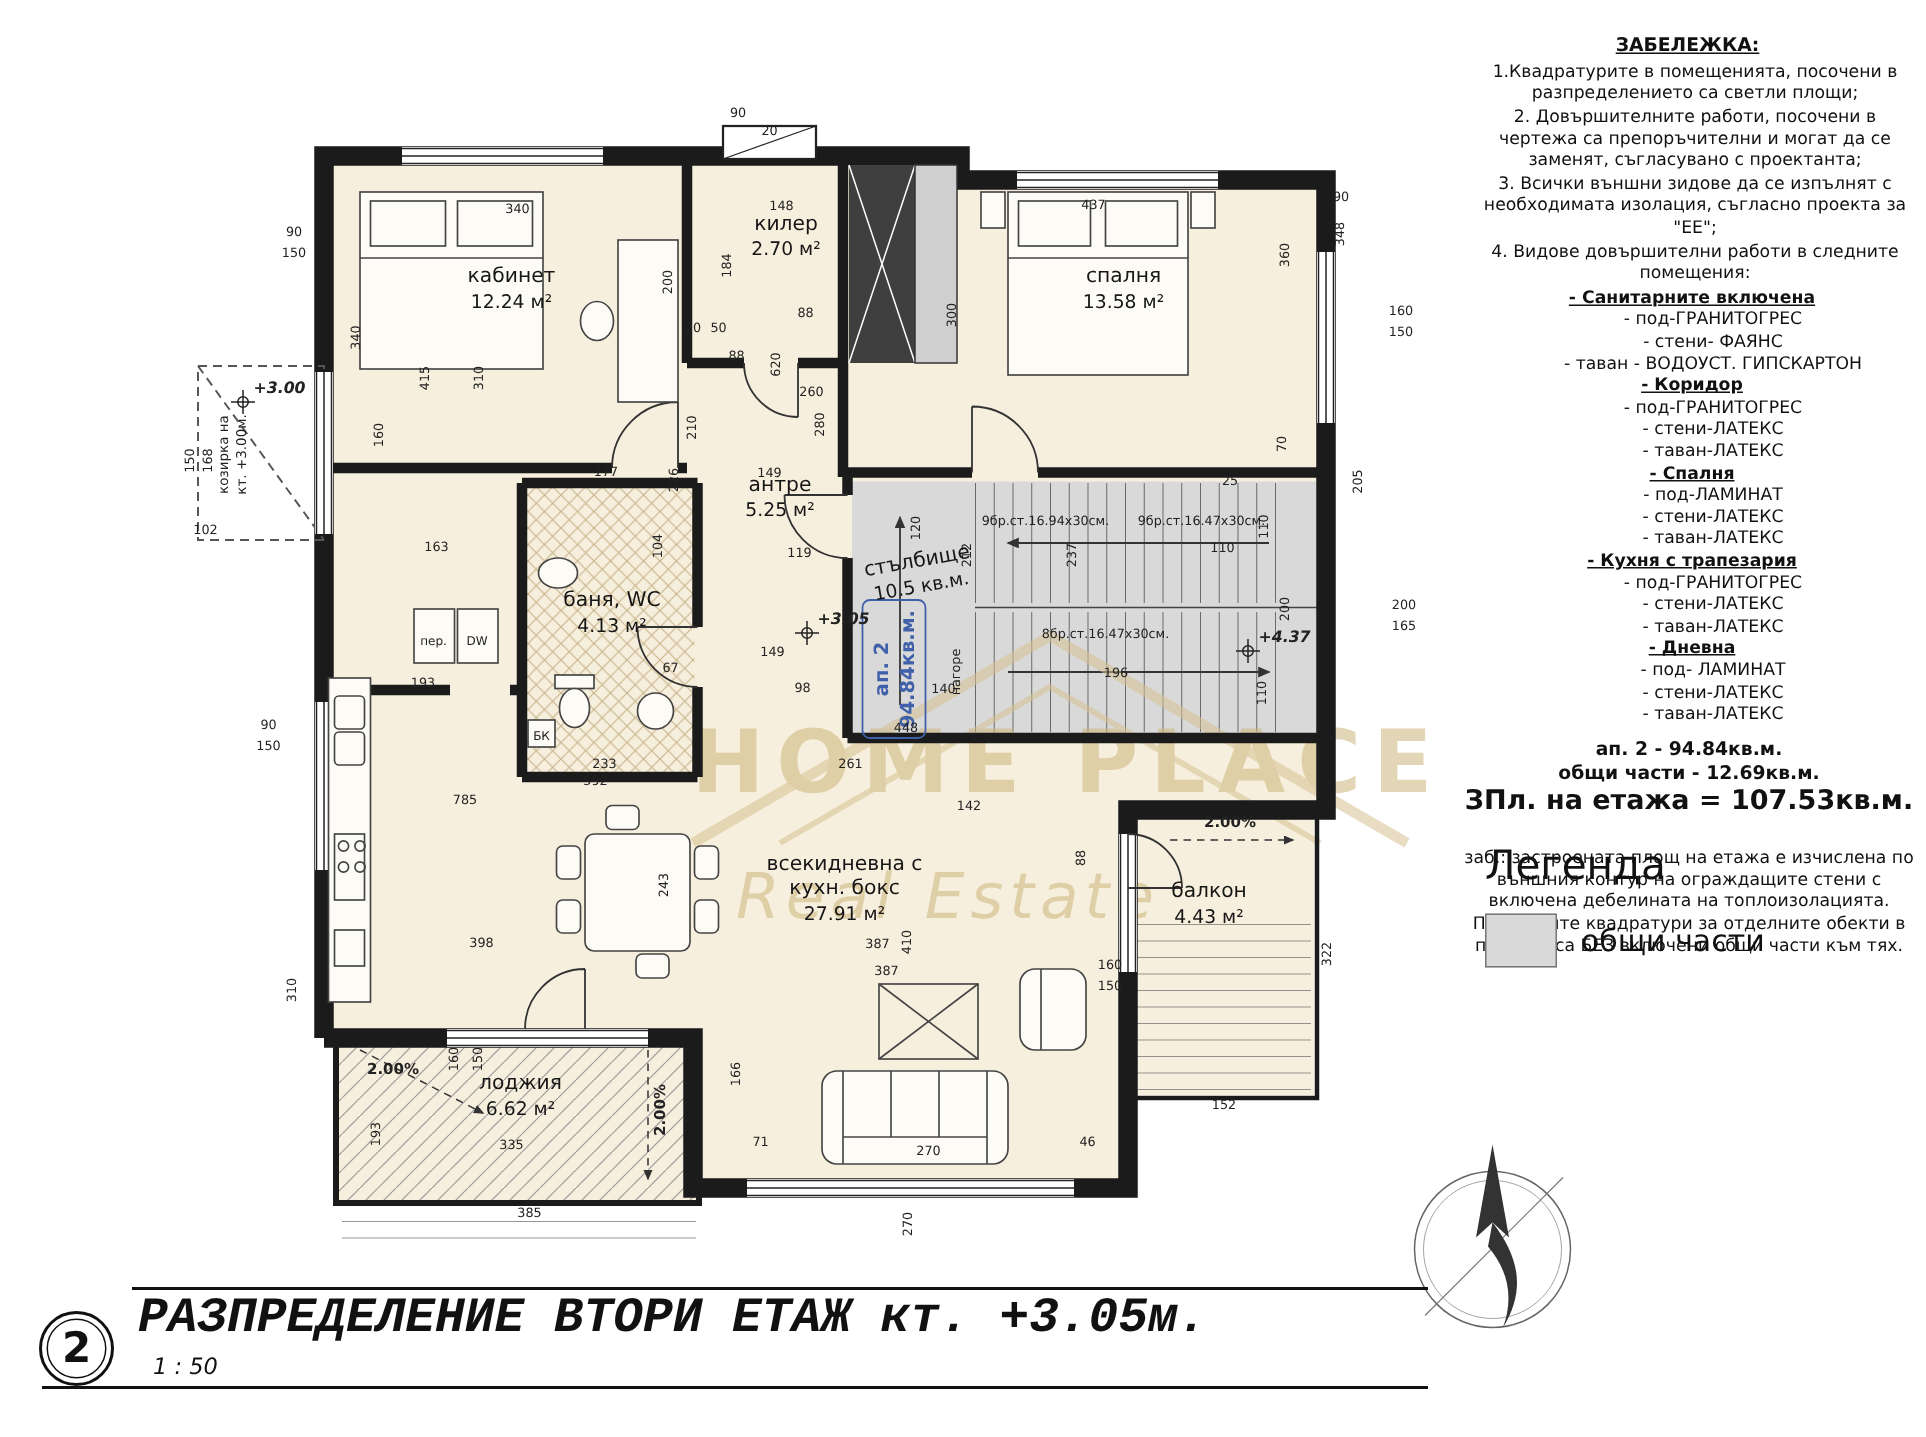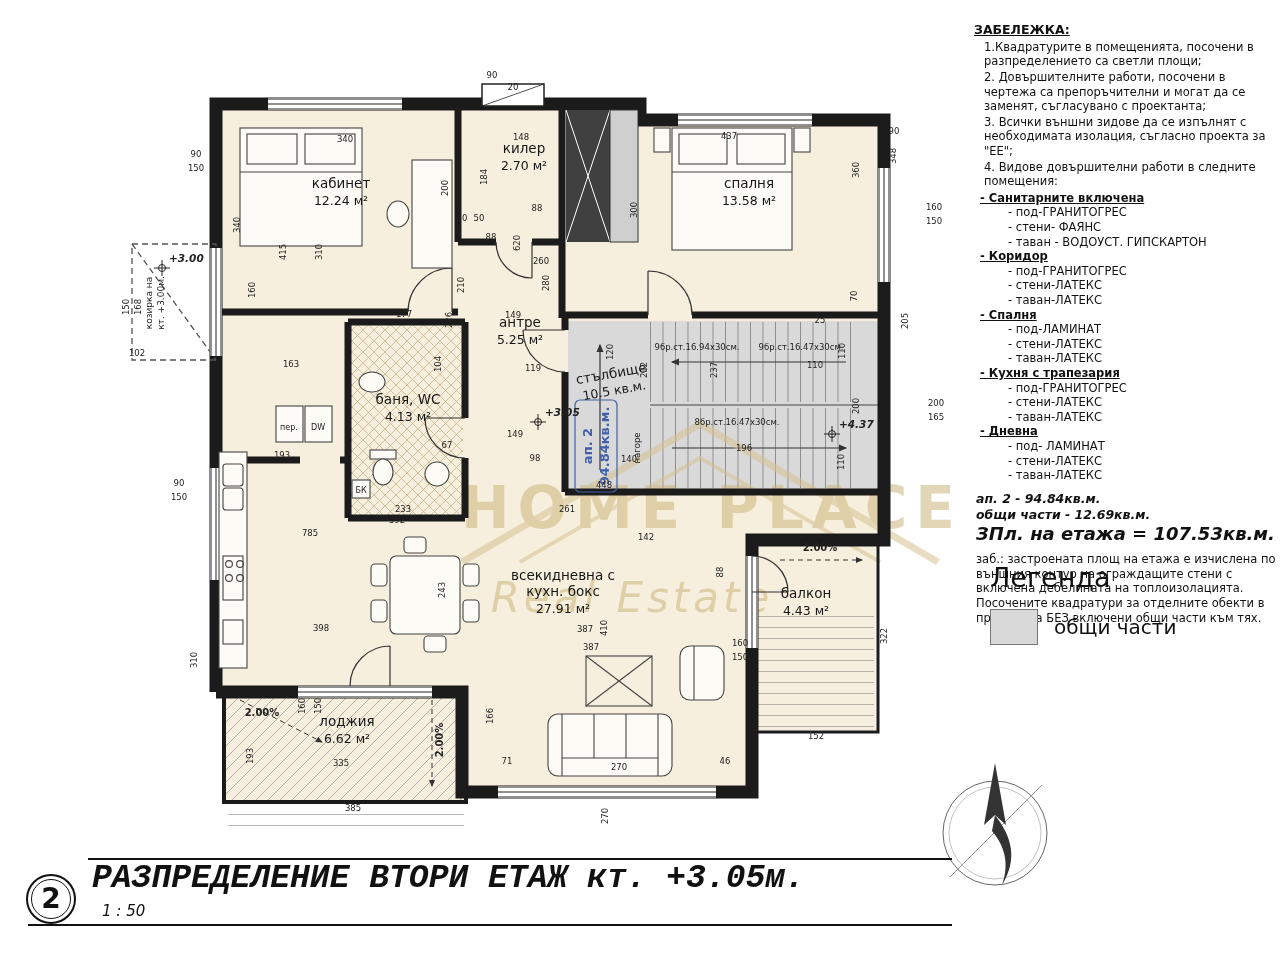--- a/index.html
+++ b/index.html
@@ -15,28 +15,28 @@
   .snote{font-size:8.5px;fill:#222;}
   .slope{font-size:10px;font-weight:bold;fill:#222;}
   .small{font-size:9px;fill:#222;}
   .tiny{font-size:8px;fill:#222;}
   .elev{font-size:10.5px;font-weight:bold;font-style:italic;fill:#222;}
   .stamp{fill:#4060aa;font-weight:bold;font-size:13px;}
   .wm1{font-size:58px;font-weight:bold;letter-spacing:8px;fill:#cdb57c;}
   .wm2{font-size:42px;font-style:italic;letter-spacing:4px;fill:#cdb57c;}
 
   
-  .notes{position:absolute;left:974px;top:22px;width:302px;font-size:11.5px;line-height:1.27;}
+  .notes{position:absolute;left:974px;top:22px;width:302px;font-size:11.5px;line-height:1.27;text-align:center;}
   .notes-header{font-weight:bold;text-decoration:underline;font-size:12.5px;margin-bottom:2px;}
   .np{margin:0 0 1px 10px;}
   .fin-list{margin-top:2px;}
   .fin{margin-left:6px;}
   .fin-room{font-weight:bold;text-decoration:underline;}
   .fin-line{margin-left:28px;}
-  .areas{margin:8px 0 6px 2px;font-style:italic;font-weight:bold;}
+  .areas{margin:8px 0 18px 2px;font-weight:bold;}
   .a1{font-size:12.5px;}
   .a3{font-size:18px;margin-top:1px;}
   .note2{margin:0 0 0 2px;}
 
   
   .legend{position:absolute;left:990px;top:562px;}
   .legend-title{font-size:27px;margin-bottom:16px;}
   .legend-item{display:flex;align-items:center;gap:16px;margin-bottom:16px;}
   .swatch{width:46px;height:34px;border:1px solid #777;}
   .legend-label{font-size:20px;}

